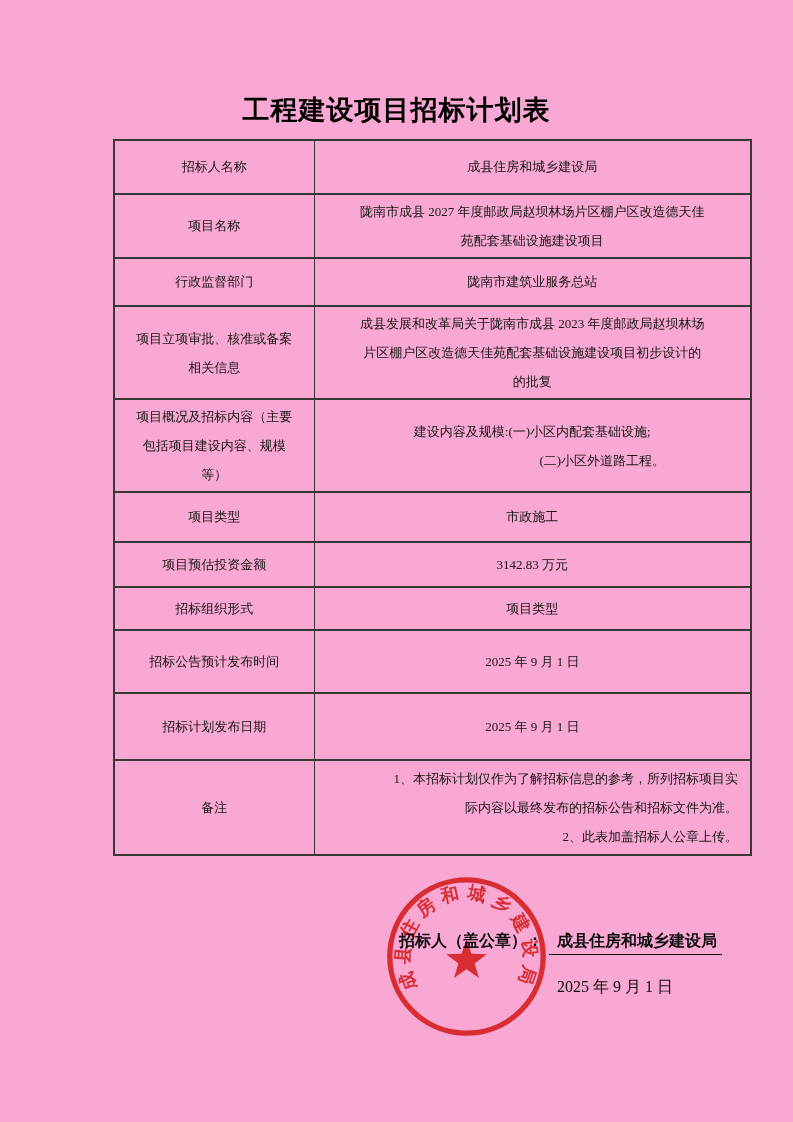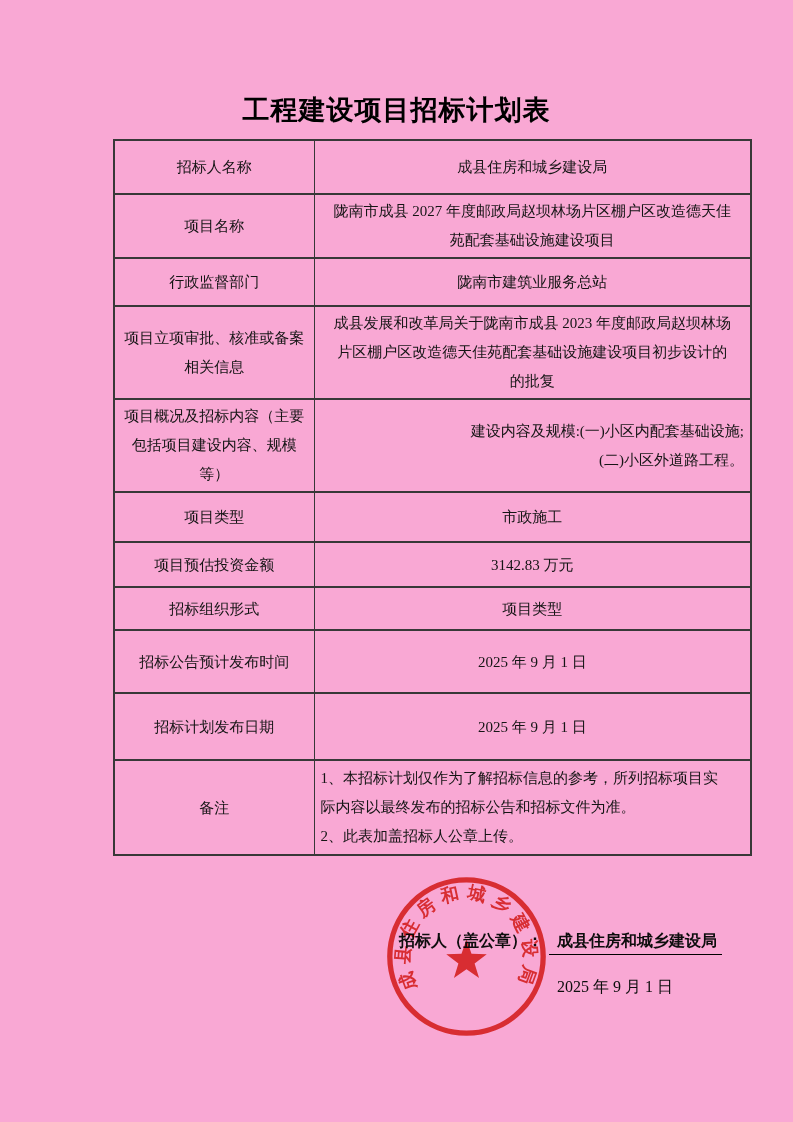--- a/index.html
+++ b/index.html
@@ -14,28 +14,28 @@
     font-size:27px; font-weight:bold; letter-spacing:1px; color:#000;
   }
   table.doc {
     position:absolute; left:113px; top:139px; width:637px;
     border-collapse:collapse; table-layout:fixed;
     border:2px solid #383838;
   }
   table.doc td {
     border-left:1px solid #383838; border-right:1px solid #383838;
     border-bottom:2px solid #383838;
-    font-size:15px; color:#151515; vertical-align:middle;
-    padding:2px 6px; overflow:visible;
+    font-size:13px; color:#151515; vertical-align:middle;
+    padding:2px 12px; overflow:visible;
   }
   td.cell-label { text-align:center; line-height:28px; }
   td.cell-value { text-align:center; line-height:28px; }
   .line { white-space:nowrap; line-height:29px; }
-  td.remark-value { text-align:left; padding-left:12px; }
-  td.scope-value  { text-align:right; padding-left:8px; }
+  td.remark-value { text-align:right; padding-left:12px; }
+  td.scope-value  { text-align:center; padding-left:8px; }
   .scope-line-2 { padding-left:140px; }
   td.va-top    { vertical-align:top; padding-top:9px; }
   td.va-bottom { vertical-align:bottom; padding-bottom:13px; }
   .sig-row {
     position:absolute; top:931px; left:362px;
     font-size:16px; font-weight:bold; color:#0d0d0d; white-space:nowrap;margin-left:37px;
   }
   .sig-name {
     display:inline-block; border-bottom:1.6px solid #000;
     padding:0 5px 2px 8px; margin-left:6px;

